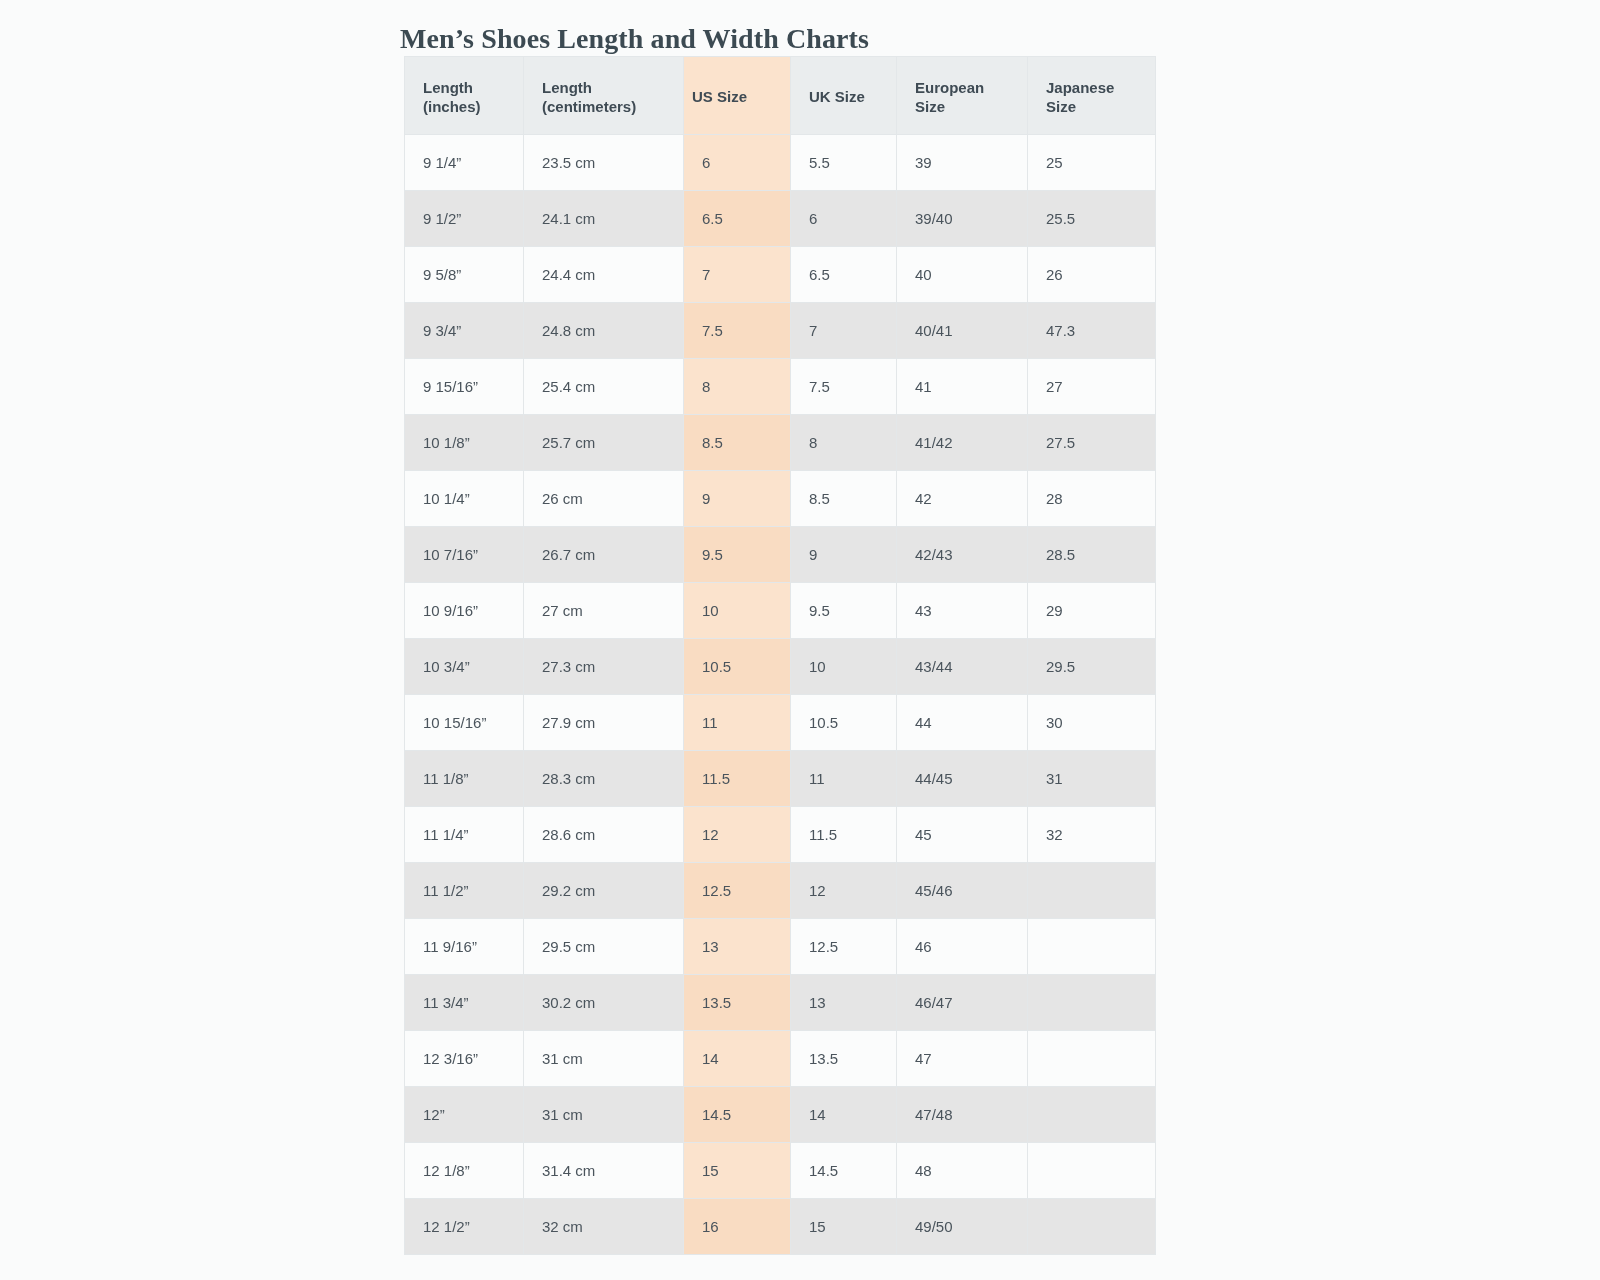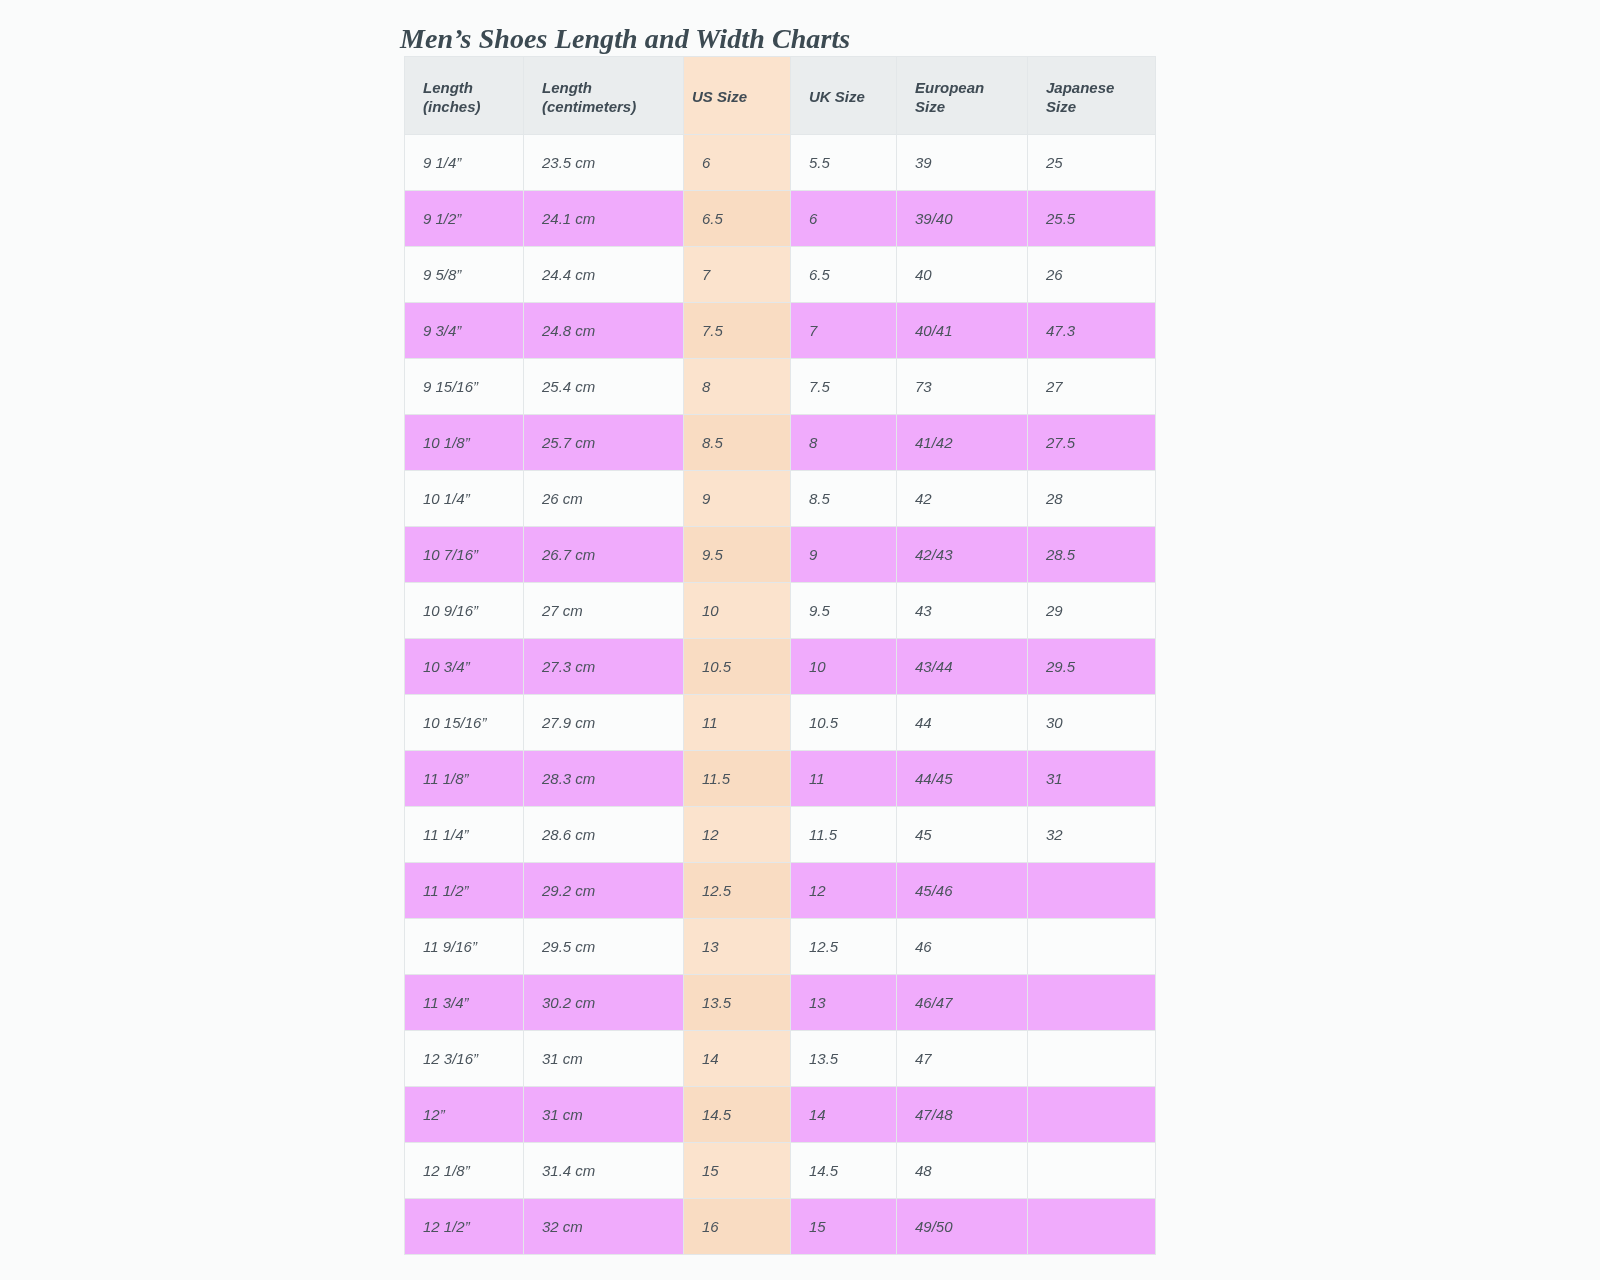--- a/index.html
+++ b/index.html
@@ -13,21 +13,20 @@
     background: #fafbfb;
     font-family: "Liberation Sans", sans-serif;
     overflow: hidden;
   }
 
   #page {
     position: relative;
     width: 1600px;
     height: 1280px;
     background: #fafbfb;
-    font-style: italic;
   }
 
   
   #page-title {
     position: absolute;
     left: 400px;
     top: 4px;
     font-family: "Liberation Serif", serif;
     font-size: 28px;
     font-weight: bold;
@@ -86,21 +85,21 @@
   table.size-table tbody tr { height: 56px; }
 
   table.size-table tbody td {
     height: 56px;
     font-size: 15px;
     font-weight: normal;
     color: #4a545c;
     background: #fbfcfc;
   }
   table.size-table tbody tr.alt td {
-    background: #f0abfc;
+    background: #e5e5e5;
   }
 
   table.size-table tbody td.us-col {
     background: #fbe3cd;
   }
   table.size-table tbody tr.alt td.us-col {
     background: #f9dcc2;
   }
 </style>
 </head>
@@ -177,21 +176,21 @@
             <td class="us-col">7.5</td>
             <td>7</td>
             <td>40/41</td>
             <td>47.3</td>
           </tr>
           <tr>
             <td>9 15/16”</td>
             <td>25.4 cm</td>
             <td class="us-col">8</td>
             <td>7.5</td>
-            <td>73</td>
+            <td>41</td>
             <td>27</td>
           </tr>
           <tr class="alt">
             <td>10 1/8”</td>
             <td>25.7 cm</td>
             <td class="us-col">8.5</td>
             <td>8</td>
             <td>41/42</td>
             <td>27.5</td>
           </tr>

